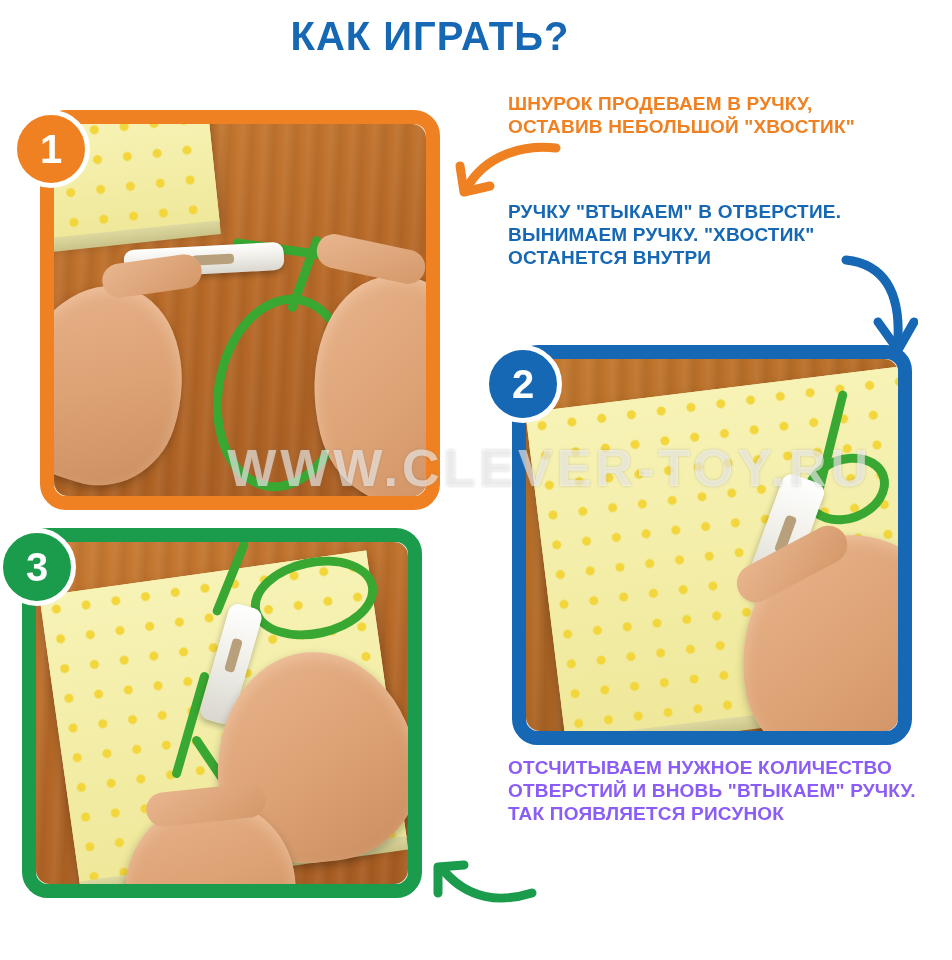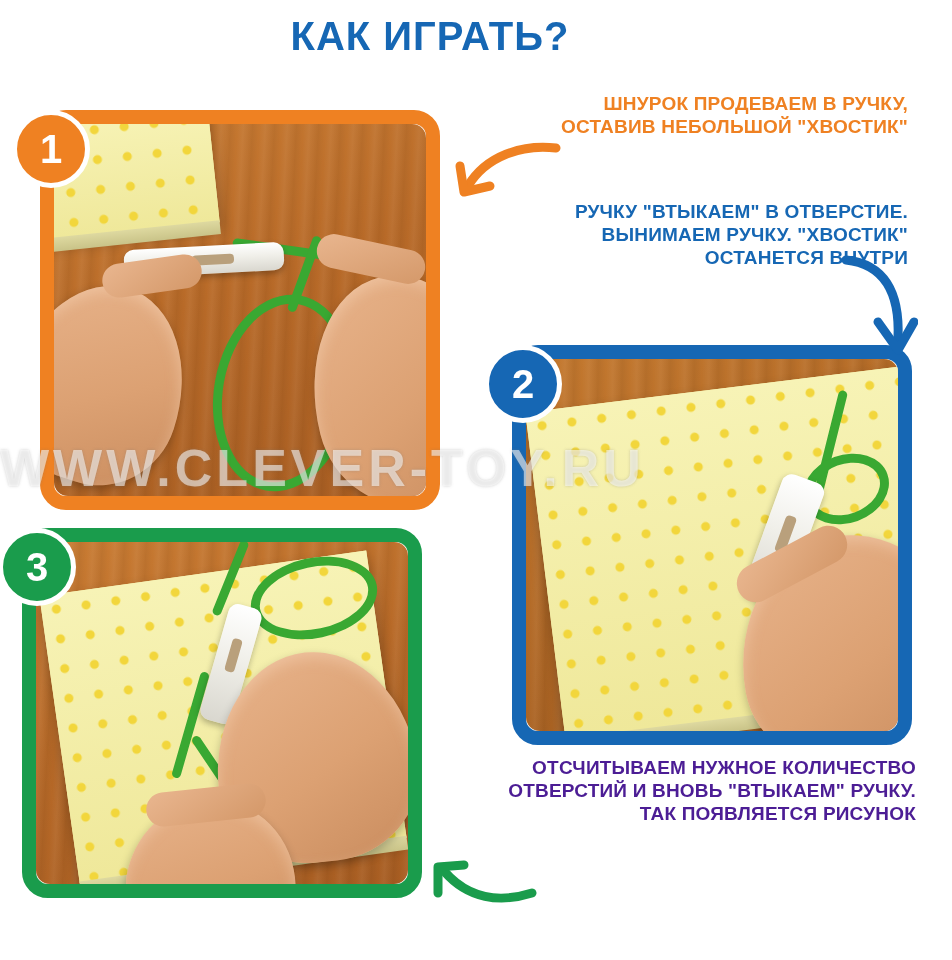--- a/index.html
+++ b/index.html
@@ -82,44 +82,44 @@
     border: 5px solid #ffffff;
     box-sizing: border-box;
   }
   #badge1 { left: 12px;  top: 110px; background: #ef8122; }
   #badge2 { left: 484px; top: 345px; background: #1667b4; }
   #badge3 { left: -2px;  top: 528px; background: #1a9c4c; }
 
   
   .caption {
     position: absolute;
-    text-align: right;
+    text-align: left;
     font-weight: bold;
     text-transform: uppercase;
     line-height: 1.22;
     font-size: 19px;
     letter-spacing: 0.2px;
   }
   #cap1 { left: 508px; top: 92px;  width: 400px; color: #ef8122; }
   #cap2 { left: 508px; top: 200px; width: 400px; color: #1667b4; }
-  #cap3 { left: 508px; top: 756px; width: 408px; color: #4c1d95; }
+  #cap3 { left: 508px; top: 756px; width: 408px; color: #8b5cf6; }
 
   
   .arrow { position: absolute; z-index: 4; }
   #arrow1 { left: 452px; top: 140px; }
   #arrow2 { left: 838px; top: 252px; }
   #arrow3 { left: 428px; top: 845px; }
 
   
   #watermark {
     position: absolute;
     left: 0;
     top: 438px;
     width: 872px;
-    text-align: left;
+    text-align: right;
     font-size: 52px;
     font-weight: bold;
     letter-spacing: 4px;
     color: rgba(255,255,255,0.55);
     text-shadow: 0 0 3px rgba(120,120,120,0.35);
     z-index: 7;
     pointer-events: none;
     font-family: "Liberation Sans", sans-serif;
   }
 

